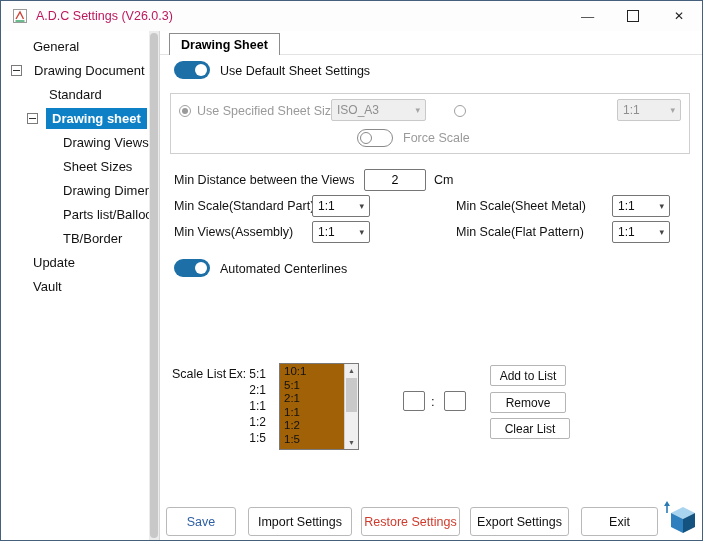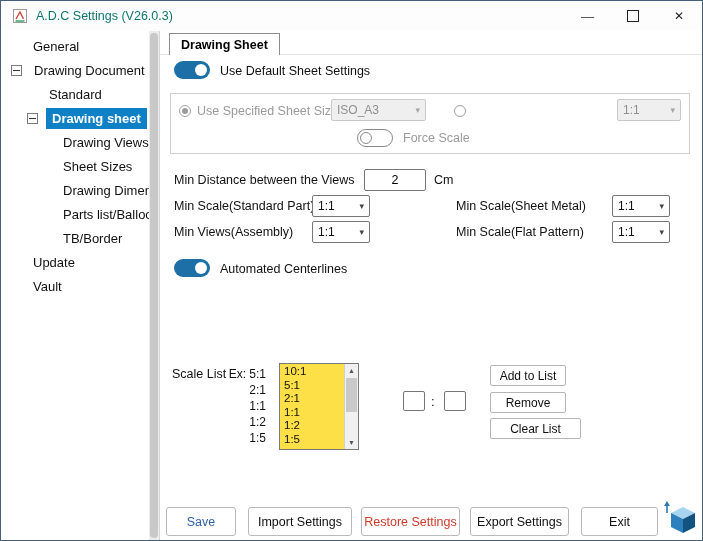--- a/index.html
+++ b/index.html
@@ -1,21 +1,21 @@
 <!DOCTYPE html>
 <html><head>
 <meta charset="utf-8">
 <style>
   html,body{margin:0;padding:0;background:#d9d9d9;font-family:"Liberation Sans",sans-serif;}
   .window{position:relative;width:703px;height:541px;background:#ffffff;border:1px solid #44607c;box-sizing:border-box;overflow:hidden;}
 
   
   .titlebar{position:absolute;left:0;top:0;right:0;height:30px;background:#fdfdfd;display:flex;align-items:center;}
   .app-icon{width:16px;height:16px;margin-left:11px;flex:none;}
-  .title{font-size:12.5px;color:#0f766e;margin-left:8px;flex:1;white-space:nowrap;}
+  .title{font-size:12.5px;color:#be185d;margin-left:8px;flex:1;white-space:nowrap;}
   .win-controls{display:flex;height:30px;}
   .win-btn{width:46px;height:30px;display:flex;align-items:center;justify-content:center;font-size:12px;color:#222;cursor:default;}
   .max-box{width:10px;height:10px;border:1px solid #222;display:block;}
   .min-glyph{font-size:11px;transform:scaleX(1.2);}
   .close-glyph{font-size:12px;}
 
   
   .sidebar{position:absolute;left:0;top:30px;width:159px;bottom:0;background:#fff;border-right:1px solid #d6d6d6;box-sizing:border-box;}
   .tree{padding-top:3px;}
   .tree-item{height:24px;display:flex;align-items:center;font-size:13px;color:#111;white-space:nowrap;}
@@ -56,21 +56,21 @@
   .combo .chev{font-size:9px;color:#444;margin-left:4px;}
   .combo.dis{background:#efefef;border-color:#c9c9c9;color:#8f8f8f;}
   .combo.dis .chev{color:#a5a5a5;}
 
   
   .tinput{position:absolute;border:1px solid #767676;background:#fff;font-size:12.5px;font-family:"Liberation Sans",sans-serif;box-sizing:border-box;padding:0 3px;border-radius:2px;}
   .tinput.center{text-align:center;}
 
   
   .example{position:absolute;left:58px;top:335px;width:48px;text-align:right;font-size:12px;color:#111;line-height:16px;}
-  .listbox{position:absolute;left:119px;top:332px;width:80px;height:87px;border:1px solid #7a7a7a;background:#fde047;box-sizing:border-box;}
+  .listbox{position:absolute;left:119px;top:332px;width:80px;height:87px;border:1px solid #7a7a7a;background:#a16207;box-sizing:border-box;}
   .listbox .items{position:absolute;left:0;top:1px;right:14px;bottom:0;font-size:11.5px;color:#111;}
   .listbox .items div{padding:0 0 0 4px;line-height:13.5px;}
   .lb-scroll{position:absolute;right:0;top:0;bottom:0;width:13px;background:#f0f0f0;border-left:1px solid #d0d0d0;}
   .lb-arrow{height:13px;display:flex;align-items:center;justify-content:center;font-size:7px;color:#555;}
   .lb-thumb{position:absolute;left:1px;right:1px;top:14px;height:34px;background:#c9c9c9;}
   .lb-arrow.down{position:absolute;bottom:0;left:0;right:0;}
 
   .btn{position:absolute;height:21px;border:1px solid #b5b5b5;background:#fff;border-radius:2px;font-size:12px;color:#111;display:flex;align-items:center;justify-content:center;box-sizing:border-box;cursor:pointer;}
 
   
@@ -236,21 +236,21 @@
     <input class="tinput" style="left: 243px; top: 360px; width: 22px; height: 20px;">
     <span class="lbl" style="left:271px;top:363px;font-size:13px;">:</span>
     <input class="tinput" style="left: 284px; top: 360px; width: 22px; height: 20px;">
 
     <div class="btn" style="left:330px;top:334px;width:76px;">
         <span>Add to List</span>
       </div>
     <div class="btn" style="left:330px;top:361px;width:76px;">
         <span>Remove</span>
       </div>
-    <div class="btn" style="left:330px;top:387px;width:91px;">
+    <div class="btn" style="left:330px;top:387px;width:80px;">
         <span>Clear List</span>
       </div>
 
     <div class="fbtn blue" style="left:6px;width:70px;">
         <span>Save</span>
       </div>
     <div class="fbtn" style="left:88px;width:104px;">
         <span>Import Settings</span>
       </div>
     <div class="fbtn red" style="left:201px;width:99px;">

